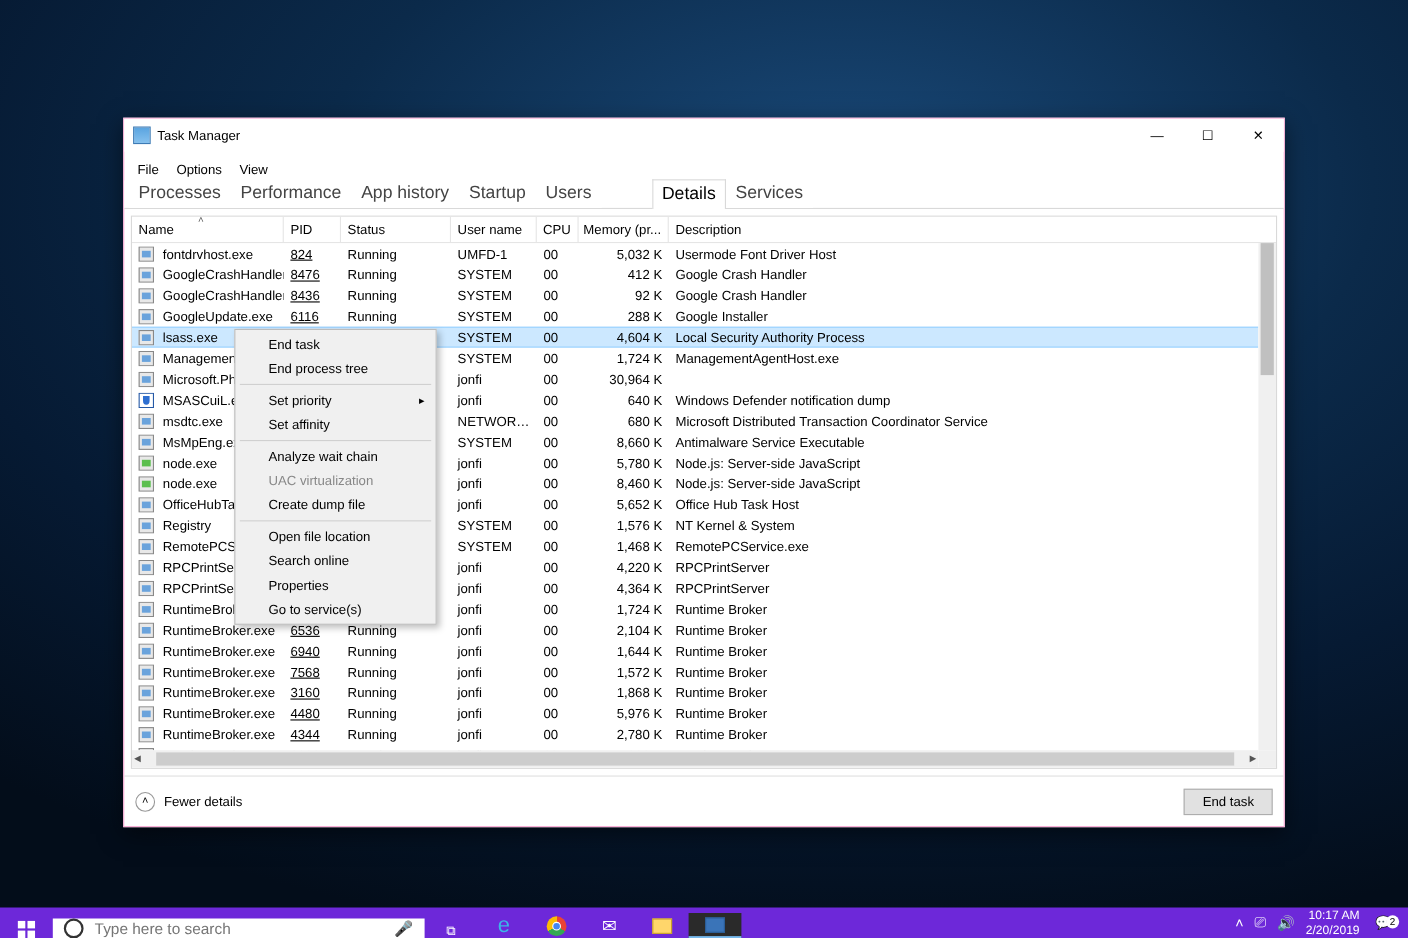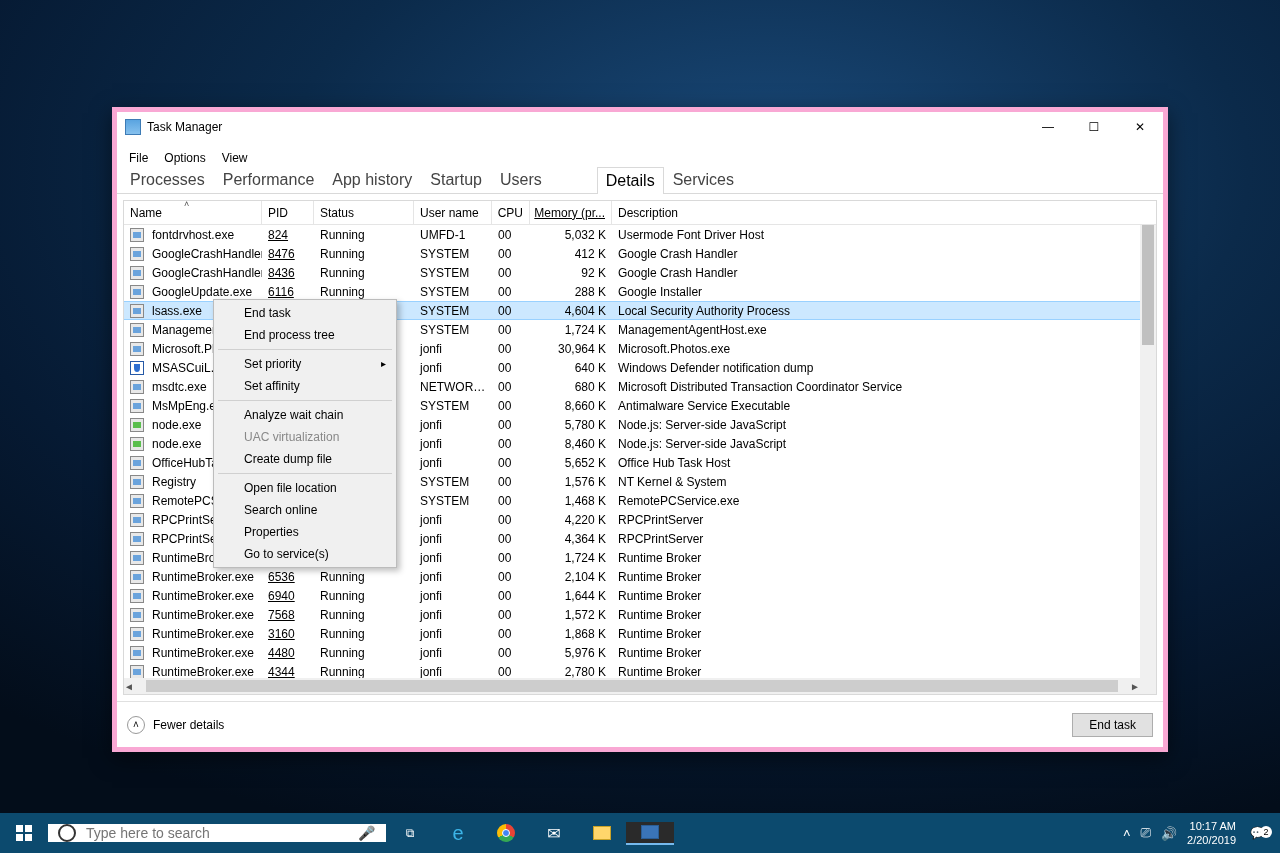--- a/index.html
+++ b/index.html
@@ -1,19 +1,19 @@
 <!DOCTYPE html>
 <html><head>
 <meta charset="utf-8">
 <style>
 * { box-sizing: border-box; margin: 0; padding: 0; }
 html, body { width: 1280px; height: 853px; overflow: hidden; font-family: "Segoe UI", Tahoma, sans-serif; }
 body { background: radial-gradient(1200px 700px at 60% 20%, #1a4a7a 0%, #0b2a4a 40%, #061a33 70%, #030d1a 100%); position: relative; }
 
-.window { position: absolute; left: 112px; top: 107px; width: 1056px; height: 645px; background: #fff; border: 5px solid #f9a8d4; box-shadow: 0 6px 20px rgba(0,0,0,.5); display: flex; flex-direction: column; }
+.window { position: absolute; left: 112px; top: 107px; width: 1056px; height: 645px; background: #fff; border: 1px solid #f9a8d4; box-shadow: 0 6px 20px rgba(0,0,0,.5); display: flex; flex-direction: column; }
 
 .titlebar { height: 30px; display: flex; align-items: center; background: #fff; }
 .titlebar .app-icon { width: 16px; height: 16px; margin: 0 6px 0 8px; background: linear-gradient(#5aa4e0,#86c1ee); border: 1px solid #3d7bb5; }
 .titlebar .title { font-size: 12px; flex: 0 0 auto; }
 .titlebar .spacer { flex: 1; }
 .winbtn { width: 46px; height: 30px; display: flex; align-items: center; justify-content: center; font-size: 12px; cursor: pointer; }
 
 .menubar { height: 26px; display: flex; align-items: flex-end; padding: 0 4px; font-size: 12px; }
 .menubar span { padding: 3px 8px; cursor: pointer; }
 
@@ -25,21 +25,21 @@
 .listarea { flex: 1; overflow: hidden; position: relative; margin: 6px 6px 0 6px; border: 1px solid #d9d9d9; background:#fff; }
 
 .cols { display: flex; height: 24px; border-bottom: 1px solid #e5e5e5; font-size: 12px; background: #fff; user-select:none; }
 .col { border-right: 1px solid #e5e5e5; padding: 3px 6px; display: flex; align-items: center; overflow: hidden; white-space: nowrap; cursor: pointer; }
 .col.name { width: 138px; position: relative; }
 .col.name .sortarrow { position:absolute; left: 60px; top:-2px; font-size: 9px; color:#555; }
 .col.pid { width: 52px; }
 .col.status { width: 100px; }
 .col.user { width: 78px; }
 .col.cpu { width: 38px; text-align: right; justify-content: flex-end; }
-.col.mem { width: 82px; text-align: left; justify-content: flex-end; text-decoration: underline; }
+.col.mem { width: 82px; text-align: left; justify-content: flex-end; }
 .col.desc { flex: 1; border-right: none; }
 
 .rows { position: absolute; top: 24px; bottom: 16px; left: 0; right: 16px; overflow: hidden; }
 .row { display: flex; height: 19px; font-size: 12px; align-items: center; }
 .row.selected { background: #cce8ff; border-top:1px solid #99d1ff; border-bottom:1px solid #99d1ff; }
 .cell { padding: 0 6px; white-space: nowrap; overflow: hidden; }
 .cell.name { width: 138px; display:flex; align-items:center; gap:8px; }
 .cell.pid { width: 52px; text-decoration: underline; }
 .cell.status { width: 100px; }
 .cell.user { width: 78px; text-overflow: ellipsis; }
@@ -66,21 +66,21 @@
 .endtask { height:24px; padding: 0 16px; font-size:12px; background:#e1e1e1; border:1px solid #adadad; cursor:pointer; }
 
 
 .ctxmenu { position: absolute; left: 213px; top: 299px; width: 184px; background: #f0f0f0; border: 1px solid #bcbcbc; box-shadow: 3px 3px 6px rgba(0,0,0,.25); padding: 2px; font-size: 12px; z-index: 50; }
 .ctxmenu .mitem { padding: 4px 24px 4px 28px; cursor: pointer; position:relative; color:#000; }
 .ctxmenu .mitem.disabled { color: #888; cursor:default; }
 .ctxmenu .sep { height:1px; background:#d0d0d0; margin:3px 2px; }
 .ctxmenu .mitem .arrow { position:absolute; right:8px; top:5px; font-size:10px; }
 
 
-.taskbar { position:absolute; left:0; right:0; bottom:0; height:40px; background:#0c4a6e; display:flex; align-items:center; color:#fff; font-size:12px; }
+.taskbar { position:absolute; left:0; right:0; bottom:0; height:28px; background:#6d28d9; display:flex; align-items:flex-end; color:#fff; font-size:12px; }
 .tbtn { width:48px; display:flex; align-items:center; justify-content:center; cursor:pointer; color:#fff; }
 .startbtn svg { width:16px; height:16px; }
 .searchbox { flex:0 0 338px; background:#fff; display:flex; align-items:center; padding:0 10px; color:#333; gap:10px; }
 .searchbox input { border:none; outline:none; flex:1; font-size:14px; color:#666; background:transparent; }
 .searchbox .mic { color:#555; font-size:14px; }
 .searchbox .ring { width:18px; height:18px; border:2px solid #333; border-radius:50%; }
 .taskicons { display:flex; }
 .taskicons .tbtn.active { border-bottom:2px solid #76b9ed; background:#2a2a2a; }
 .tray { margin-left:auto; display:flex; align-items:center; gap:10px; padding:0 10px; }
 .tray .clock { text-align:right; line-height:14px; font-size:11px; }
@@ -207,21 +207,20 @@
         <div class="row">
           <div class="cell name">
             <span class="ficon"></span>
             <span>Microsoft.Pho</span>
           </div>
           <div class="cell pid"></div>
           <div class="cell status"></div>
           <div class="cell user">jonfi</div>
           <div class="cell cpu">00</div>
           <div class="cell mem">30,964 K</div>
-          <div class="cell desc">Microsoft.Photos.exe</div>
         </div>
         <div class="row">
           <div class="cell name">
             <span class="ficon shield"></span>
             <span>MSASCuiL.exe</span>
           </div>
           <div class="cell pid"></div>
           <div class="cell status"></div>
           <div class="cell user">jonfi</div>
           <div class="cell cpu">00</div>

